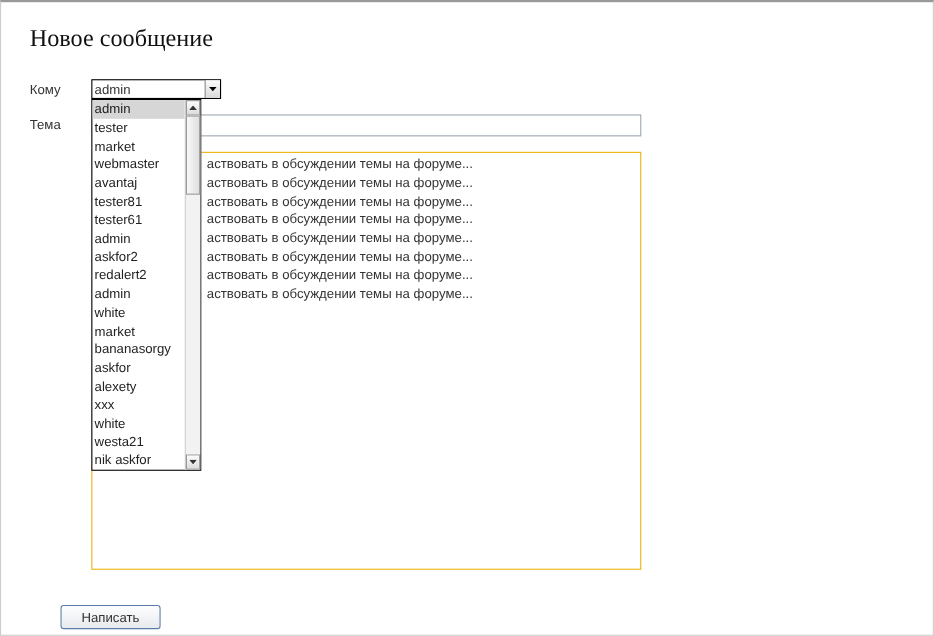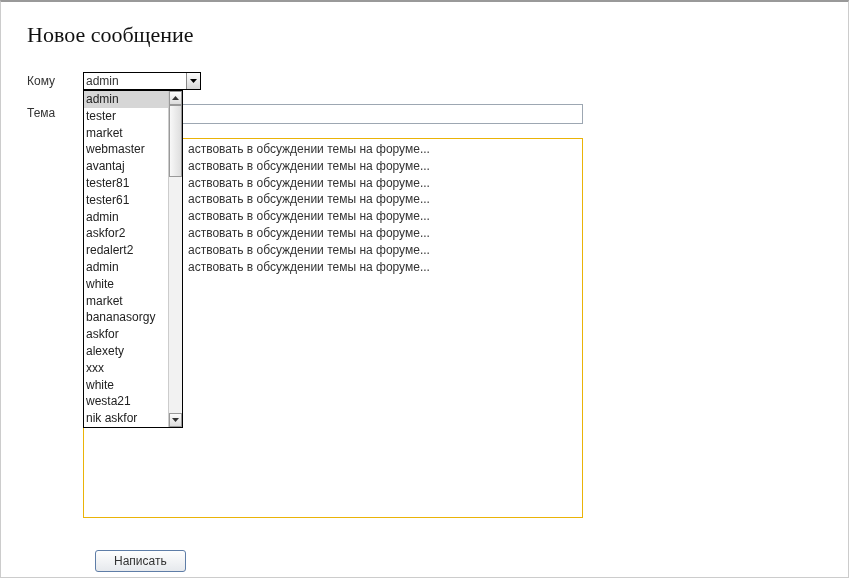--- a/index.html
+++ b/index.html
@@ -139,21 +139,21 @@
       line-height: 16.8px;
       overflow: hidden;
     }
     .text-line {
       white-space: nowrap;
       overflow: hidden;
       padding-left: 100px;
     }
 
     .submit-row {
-      margin-left: 68px;
+      margin-left: 28px;
       margin-top: 32px;
     }
     .submit-btn {
       padding: 3px 18px;
       font-size: 12px;
       color: #333;
       background: linear-gradient(to bottom, #fefefe, #e6e9ed);
       border: 1px solid #5e7da7;
       border-radius: 3px;
       cursor: pointer;

